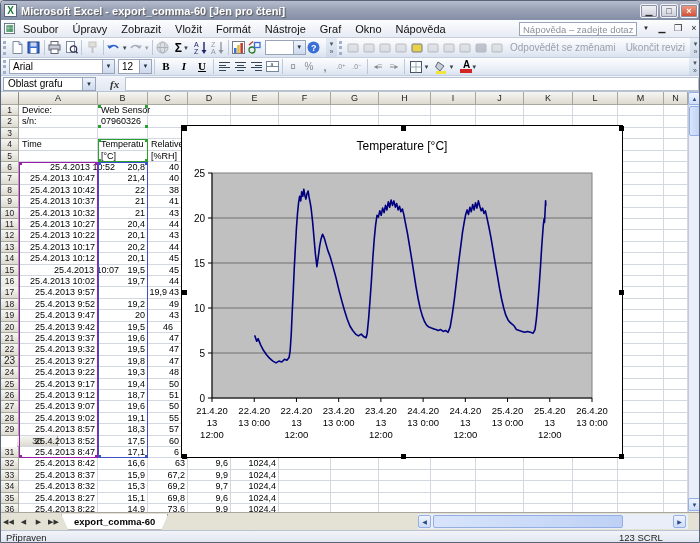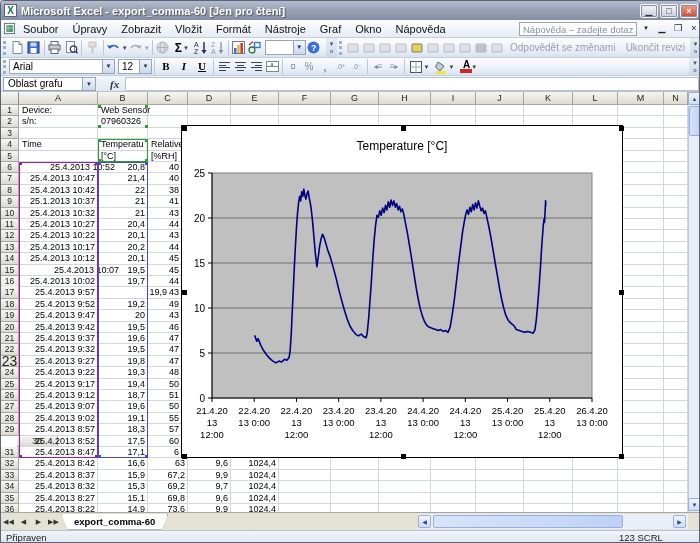--- a/index.html
+++ b/index.html
@@ -417,21 +417,21 @@
       <div class="rowhdr" style="left: 0px; top: 149.8px; width: 18px; height: 11.4px; line-height: 10.4px; font-size: 8.5px;">13</div>
       <div class="rowhdr" style="left: 0px; top: 161.2px; width: 18px; height: 11.4px; line-height: 10.4px; font-size: 8.5px;">14</div>
       <div class="rowhdr" style="left: 0px; top: 172.6px; width: 18px; height: 11.4px; line-height: 10.4px; font-size: 8.5px;">15</div>
       <div class="rowhdr" style="left: 0px; top: 184px; width: 18px; height: 23px; line-height: 10.4px; font-size: 8.5px;">16</div>
       <div class="rowhdr" style="left: 0px; top: 195.4px; width: 18px; height: 11.4px; line-height: 10.4px; font-size: 8.5px;">17</div>
       <div class="rowhdr" style="left: 0px; top: 206.8px; width: 18px; height: 11.4px; line-height: 10.4px; font-size: 8.5px;">18</div>
       <div class="rowhdr" style="left: 0px; top: 218.2px; width: 18px; height: 11.4px; line-height: 10.4px; font-size: 8.5px;">19</div>
       <div class="rowhdr" style="left: 0px; top: 229.6px; width: 18px; height: 11.4px; line-height: 10.4px; font-size: 8.5px;">20</div>
       <div class="rowhdr" style="left: 0px; top: 241px; width: 18px; height: 11.4px; line-height: 10.4px; font-size: 8.5px;">21</div>
       <div class="rowhdr" style="left: 0px; top: 252.4px; width: 18px; height: 11.4px; line-height: 10.4px; font-size: 8.5px;">22</div>
-      <div class="rowhdr" style="left: 0px; top: 263.8px; width: 18px; height: 11.4px; line-height: 10.4px; font-size: 14px;">23</div>
+      <div class="rowhdr" style="left: 0px; top: 263.8px; width: 18px; height: 11.4px; line-height: 10.4px; font-size: 10px;">23</div>
       <div class="rowhdr" style="left: 0px; top: 275.2px; width: 18px; height: 11.4px; line-height: 10.4px; font-size: 8.5px;">24</div>
       <div class="rowhdr" style="left: 0px; top: 286.6px; width: 18px; height: 11.4px; line-height: 10.4px; font-size: 8.5px;">25</div>
       <div class="rowhdr" style="left: 0px; top: 298px; width: 18px; height: 11.4px; line-height: 10.4px; font-size: 8.5px;">26</div>
       <div class="rowhdr" style="left: 0px; top: 309.4px; width: 18px; height: 11.4px; line-height: 10.4px; font-size: 8.5px;">27</div>
       <div class="rowhdr" style="left: 0px; top: 320.8px; width: 18px; height: 11.4px; line-height: 10.4px; font-size: 8.5px;">28</div>
       <div class="rowhdr" style="left: 0px; top: 332.2px; width: 18px; height: 11.4px; line-height: 10.4px; font-size: 8.5px;">29</div>
       <div class="rowhdr" style="left: 16px; top: 343.6px; width: 41px; height: 11.4px; line-height: 10.4px; font-size: 8.5px;">30</div>
       <div class="rowhdr" style="left: 0px; top: 355px; width: 18px; height: 11.4px; line-height: 10.4px; font-size: 8.5px;">31</div>
       <div class="rowhdr" style="left: 0px; top: 366.4px; width: 18px; height: 11.4px; line-height: 10.4px; font-size: 8.5px;">32</div>
       <div class="rowhdr" style="left: 0px; top: 377.8px; width: 18px; height: 11.4px; line-height: 10.4px; font-size: 8.5px;">33</div>
@@ -498,21 +498,21 @@
       <div class="cell" style="left: 147px; top: 58.6px; width: 40px; height: 11.4px;">[%RH]</div>
       <div class="cell r" style="left: 18px; top: 70px; width: 99px; height: 11.4px;">25.4.2013 10:52</div>
       <div class="cell r" style="left: 97px; top: 70px; width: 50px; height: 11.4px;">20,8</div>
       <div class="cell r" style="left: 147px; top: 70px; width: 40px; height: 11.4px; padding-right: 9px;">40</div>
       <div class="cell r" style="left: 18px; top: 81.4px; width: 79px; height: 11.4px;">25.4.2013 10:47</div>
       <div class="cell r" style="left: 97px; top: 81.4px; width: 50px; height: 11.4px;">21,4</div>
       <div class="cell r" style="left: 147px; top: 81.4px; width: 40px; height: 11.4px; padding-right: 9px;">40</div>
       <div class="cell r" style="left: 18px; top: 92.8px; width: 79px; height: 11.4px;">25.4.2013 10:42</div>
       <div class="cell r" style="left: 97px; top: 92.8px; width: 50px; height: 11.4px;">22</div>
       <div class="cell r" style="left: 147px; top: 92.8px; width: 40px; height: 11.4px; padding-right: 9px;">38</div>
-      <div class="cell r" style="left: 18px; top: 104.2px; width: 79px; height: 11.4px;">25.1.2013 10:37</div>
+      <div class="cell r" style="left: 18px; top: 104.2px; width: 79px; height: 11.4px;">25.4.2013 10:37</div>
       <div class="cell r" style="left: 97px; top: 104.2px; width: 50px; height: 11.4px;">21</div>
       <div class="cell r" style="left: 147px; top: 104.2px; width: 40px; height: 11.4px; padding-right: 9px;">41</div>
       <div class="cell r" style="left: 18px; top: 115.6px; width: 79px; height: 11.4px;">25.4.2013 10:32</div>
       <div class="cell r" style="left: 97px; top: 115.6px; width: 50px; height: 11.4px;">21</div>
       <div class="cell r" style="left: 147px; top: 115.6px; width: 40px; height: 11.4px; padding-right: 9px;">43</div>
       <div class="cell r" style="left: 18px; top: 127px; width: 79px; height: 11.4px;">25.4.2013 10:27</div>
       <div class="cell r" style="left: 97px; top: 127px; width: 50px; height: 11.4px;">20,4</div>
       <div class="cell r" style="left: 147px; top: 127px; width: 40px; height: 11.4px; padding-right: 9px;">44</div>
       <div class="cell r" style="left: 18px; top: 138.4px; width: 79px; height: 11.4px;">25.4.2013 10:22</div>
       <div class="cell r" style="left: 97px; top: 138.4px; width: 50px; height: 11.4px;">20,1</div>
@@ -533,21 +533,21 @@
       <div class="cell r" style="left: 97px; top: 195.4px; width: 72px; height: 11.4px;">19,9</div>
       <div class="cell r" style="left: 147px; top: 195.4px; width: 40px; height: 11.4px; padding-right: 9px;">43</div>
       <div class="cell r" style="left: 18px; top: 206.8px; width: 79px; height: 11.4px;">25.4.2013 9:52</div>
       <div class="cell r" style="left: 97px; top: 206.8px; width: 50px; height: 11.4px;">19,2</div>
       <div class="cell r" style="left: 147px; top: 206.8px; width: 40px; height: 11.4px; padding-right: 9px;">49</div>
       <div class="cell r" style="left: 18px; top: 218.2px; width: 79px; height: 11.4px;">25.4.2013 9:47</div>
       <div class="cell r" style="left: 97px; top: 218.2px; width: 50px; height: 11.4px;">20</div>
       <div class="cell r" style="left: 147px; top: 218.2px; width: 40px; height: 11.4px; padding-right: 9px;">43</div>
       <div class="cell r" style="left: 18px; top: 229.6px; width: 79px; height: 11.4px;">25.4.2013 9:42</div>
       <div class="cell r" style="left: 97px; top: 229.6px; width: 50px; height: 11.4px;">19,5</div>
-      <div class="cell r" style="left: 147px; top: 229.6px; width: 40px; height: 11.4px; padding-right: 9px;">46</div>
+      <div class="cell r" style="left: 141px; top: 229.6px; width: 40px; height: 11.4px; padding-right: 9px;">46</div>
       <div class="cell r" style="left: 18px; top: 241px; width: 79px; height: 11.4px;">25.4.2013 9:37</div>
       <div class="cell r" style="left: 97px; top: 241px; width: 50px; height: 11.4px;">19,6</div>
       <div class="cell r" style="left: 147px; top: 241px; width: 40px; height: 11.4px; padding-right: 9px;">47</div>
       <div class="cell r" style="left: 18px; top: 252.4px; width: 79px; height: 11.4px;">25.4.2013 9:32</div>
       <div class="cell r" style="left: 97px; top: 252.4px; width: 50px; height: 11.4px;">19,5</div>
       <div class="cell r" style="left: 147px; top: 252.4px; width: 40px; height: 11.4px; padding-right: 9px;">47</div>
       <div class="cell r" style="left: 18px; top: 263.8px; width: 79px; height: 11.4px;">25.4.2013 9:27</div>
       <div class="cell r" style="left: 97px; top: 263.8px; width: 50px; height: 11.4px;">19,8</div>
       <div class="cell r" style="left: 147px; top: 263.8px; width: 40px; height: 11.4px; padding-right: 9px;">47</div>
       <div class="cell r" style="left: 18px; top: 275.2px; width: 79px; height: 11.4px;">25.4.2013 9:22</div>

